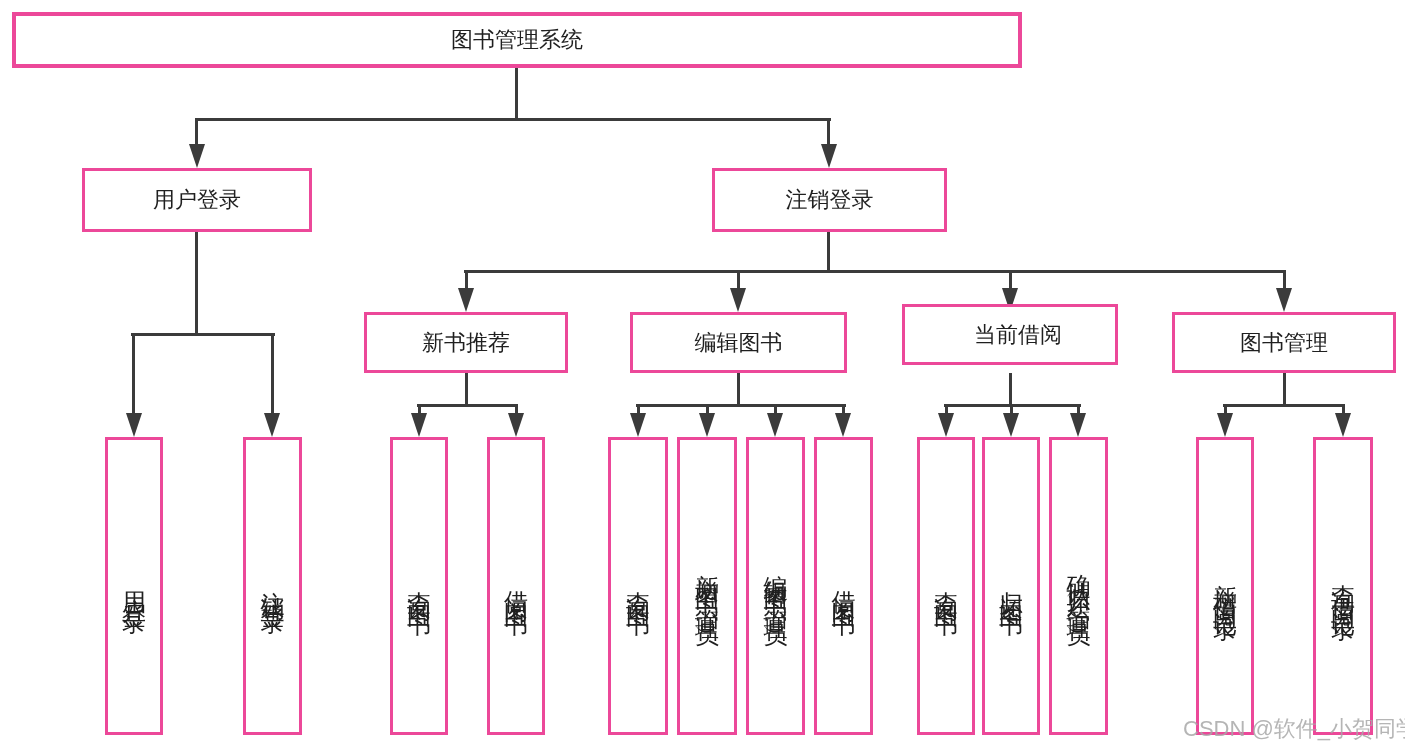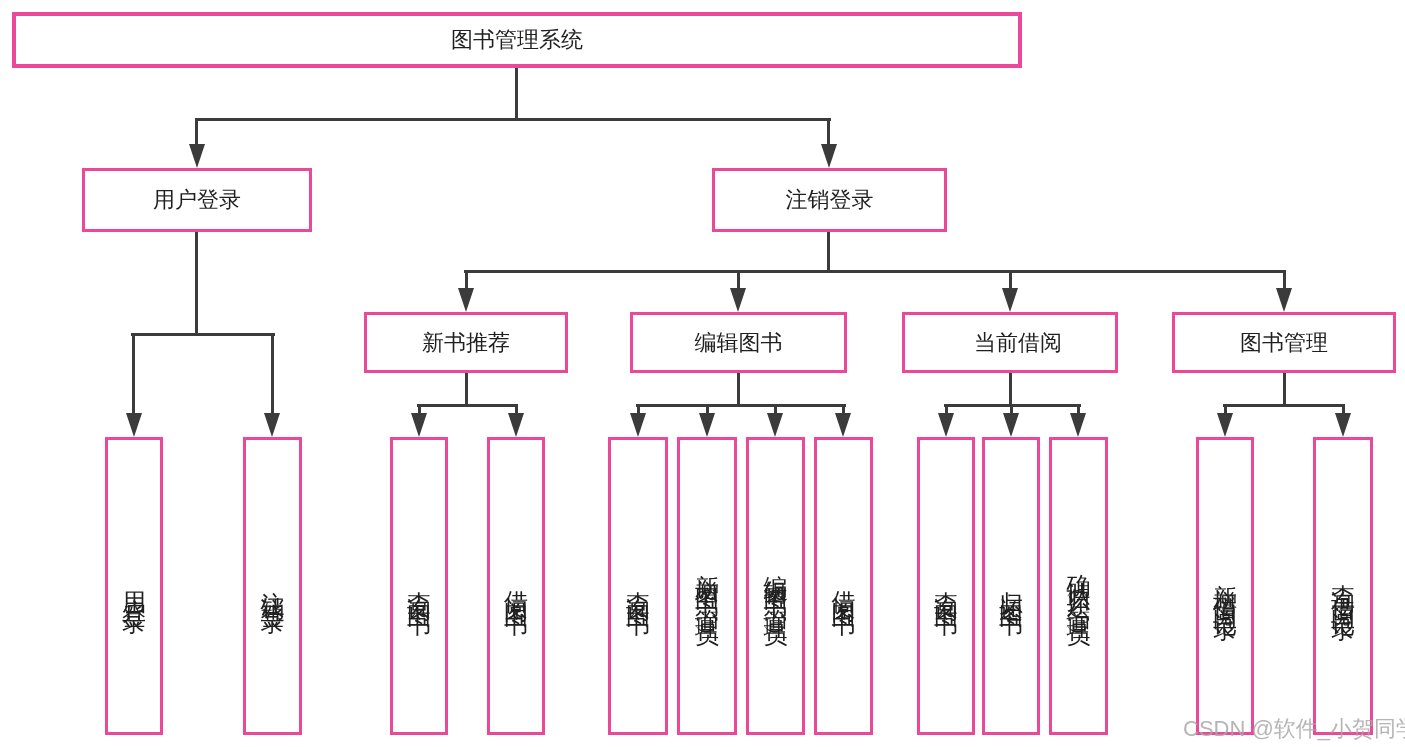--- a/index.html
+++ b/index.html
@@ -62,21 +62,21 @@
   <div class="arrow" style="left:458px;top:288px;"></div>
   <div class="vline" style="left:737px;top:270px;height:18px;"></div>
   <div class="arrow" style="left:730px;top:288px;"></div>
   <div class="vline" style="left:1009px;top:270px;height:18px;"></div>
   <div class="arrow" style="left:1002px;top:288px;"></div>
   <div class="vline" style="left:1283px;top:270px;height:18px;"></div>
   <div class="arrow" style="left:1276px;top:288px;"></div>
 
   <div class="box" style="left:364px;top:312px;width:204px;height:61px;font-family:Liberation Serif, serif;">新书推荐</div>
   <div class="box" style="left:630px;top:312px;width:217px;height:61px;">编辑图书</div>
-  <div class="box" style="left:902px;top:312px;width:216px;height:61px;padding-left:16px;">当前借阅</div>
+  <div class="box" style="left:902px;top:304px;width:216px;height:61px;padding-left:16px;">当前借阅</div>
   <div class="box" style="left:1172px;top:312px;width:224px;height:61px;">图书管理</div>
 
   <div class="vline" style="left:465px;top:373px;height:34px;"></div>
   <div class="hline" style="left:417px;top:404px;width:101px;"></div>
   <div class="vline" style="left:418px;top:404px;height:10px;"></div>
   <div class="arrow" style="left:411px;top:413px;"></div>
   <div class="vline" style="left:515px;top:404px;height:10px;"></div>
   <div class="arrow" style="left:508px;top:413px;"></div>
 
   <div class="vline" style="left:737px;top:373px;height:34px;"></div>

